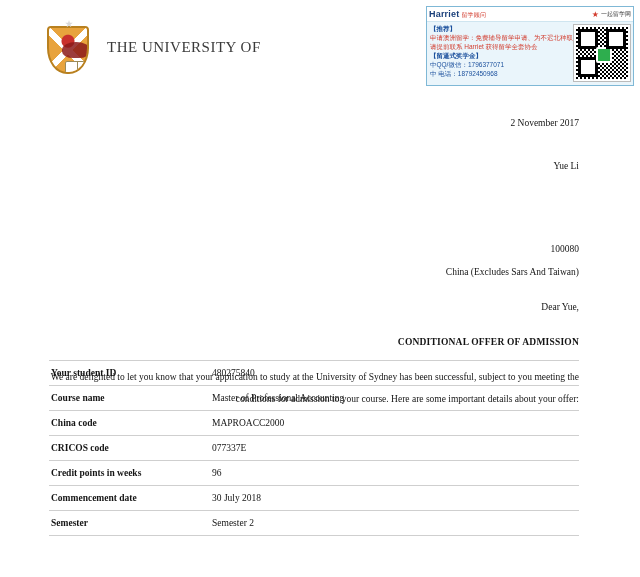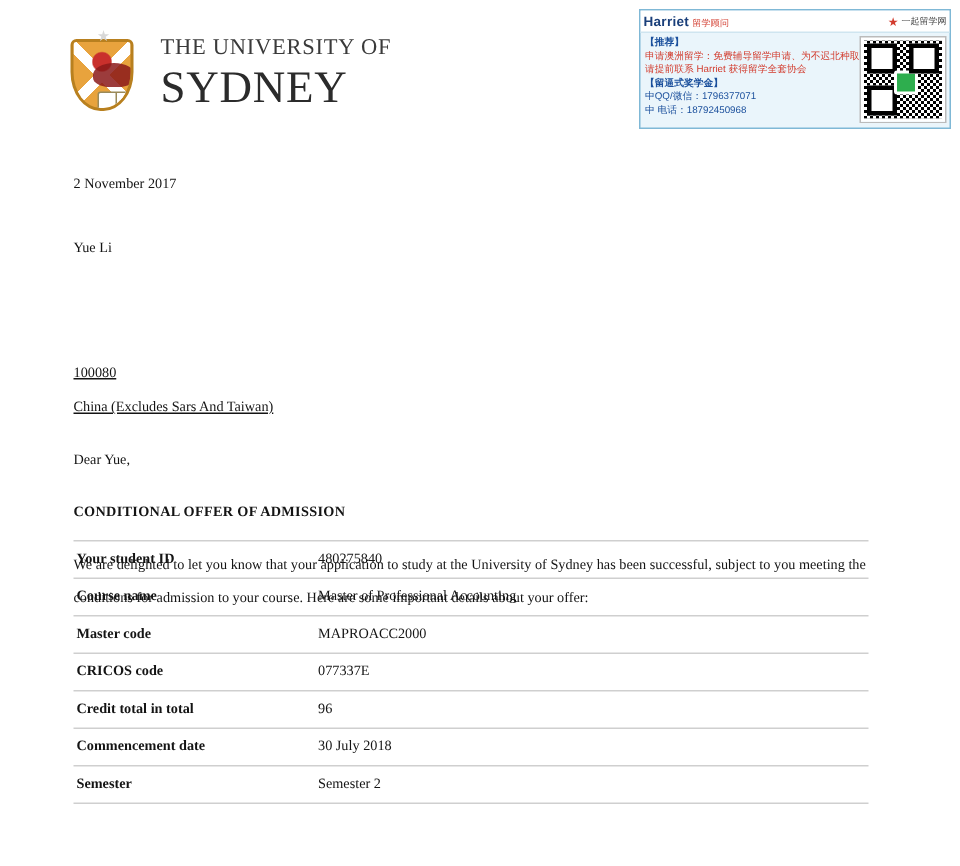--- a/index.html
+++ b/index.html
@@ -233,25 +233,26 @@
   
   .body-text {
     position: absolute;
     left: 49px;
     top: 112px;
     width: 530px;
     font-size: 9.5px;
     line-height: 23px;
     font-family: "Liberation Serif", serif;
     color: #141414;
+    text-align: right;
   }
   .date { margin: 0 0 20px 0; }
   .addr-name { margin: 12px 0 60px 0; }
   .addr-line { margin: 0; }
-  .addr-block { margin: 0 0 12px 0; text-decoration: underline; }
+  .addr-block { margin: 0 0 12px 0; }
   .salutation { margin: 0 0 12px 0; }
   .offer-title {
     margin: 0 0 12px 0;
     font-weight: bold;
     letter-spacing: .2px;
     font-size: 9.5px;
   }
   .para {
     margin: 0;
     line-height: 22px;
@@ -296,21 +297,20 @@
       <div class="shield">
         <div class="band"></div>
         <div class="quarter"></div>
         <div class="lion"></div>
         <div class="book"></div>
       </div>
       <div class="star"></div>
     </div>
     <div class="wordmark">
       <div class="the-uni">THE UNIVERSITY OF</div>
-      <div class="sydney">SYDNEY</div>
     </div>
   </div>
 
   <div class="ad-banner">
     <div class="ad-top">
       <div class="ad-brand">
         <span>Harriet</span><span class="sub">留学顾问</span>
       </div>
       <div class="ad-top-right">
         <span class="star-red">★</span>
@@ -347,29 +347,29 @@
     <tbody>
       <tr>
         <td class="label">Your student ID</td>
         <td class="value">480275840</td>
       </tr>
       <tr>
         <td class="label">Course name</td>
         <td class="value">Master of Professional Accounting</td>
       </tr>
       <tr>
-        <td class="label">Master code</td>
+        <td class="label">China code</td>
         <td class="value">MAPROACC2000</td>
       </tr>
       <tr>
         <td class="label">CRICOS code</td>
         <td class="value">077337E</td>
       </tr>
       <tr>
-        <td class="label">Credit total in total</td>
+        <td class="label">Credit points in weeks</td>
         <td class="value">96</td>
       </tr>
       <tr>
         <td class="label">Commencement date</td>
         <td class="value">30 July 2018</td>
       </tr>
       <tr>
         <td class="label">Semester</td>
         <td class="value">Semester 2</td>
       </tr>

